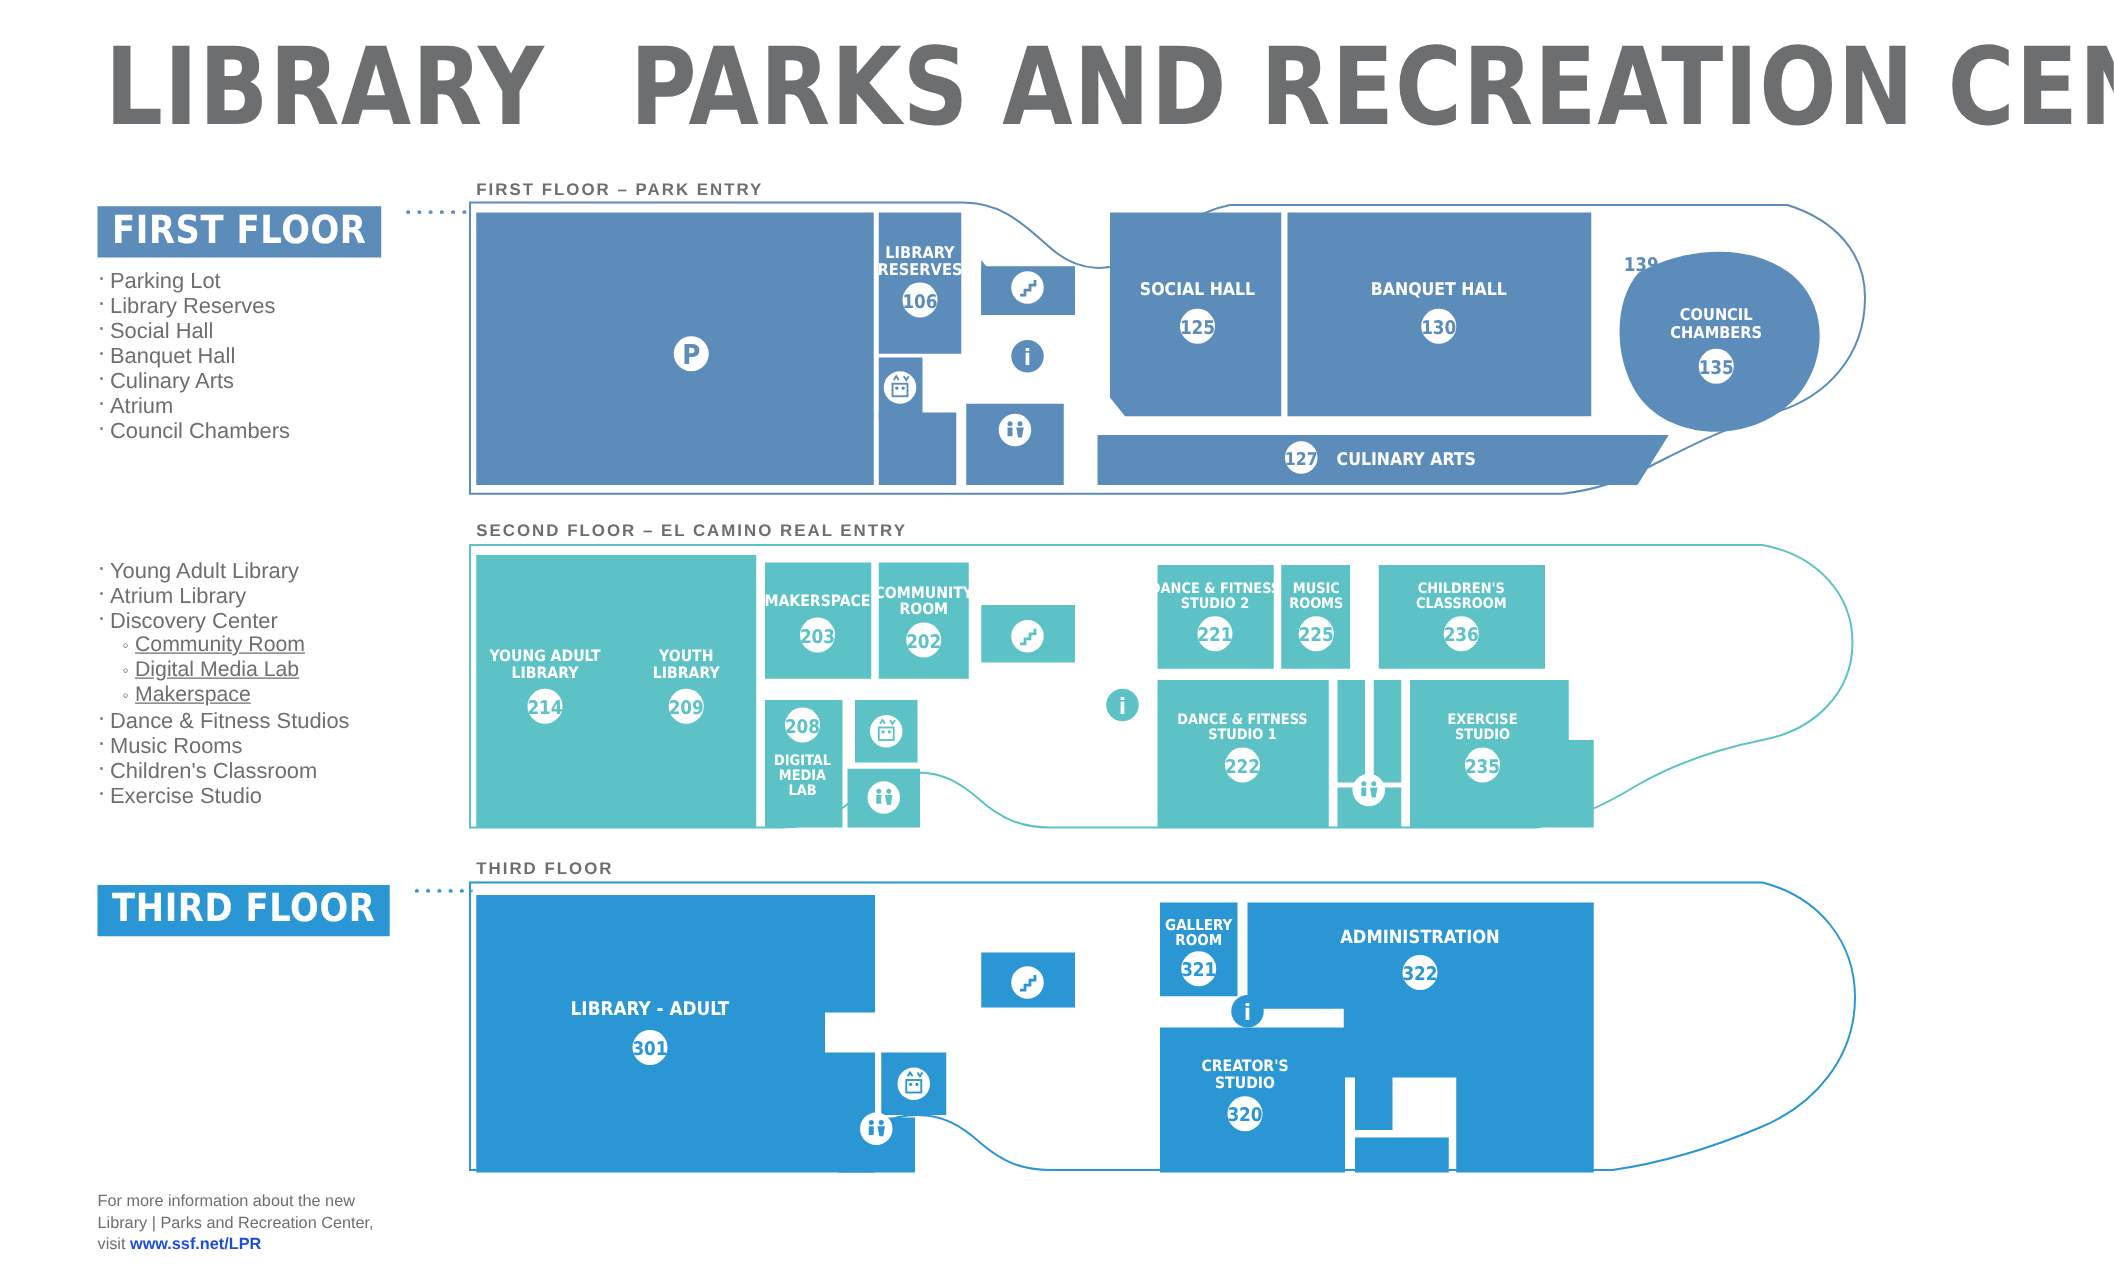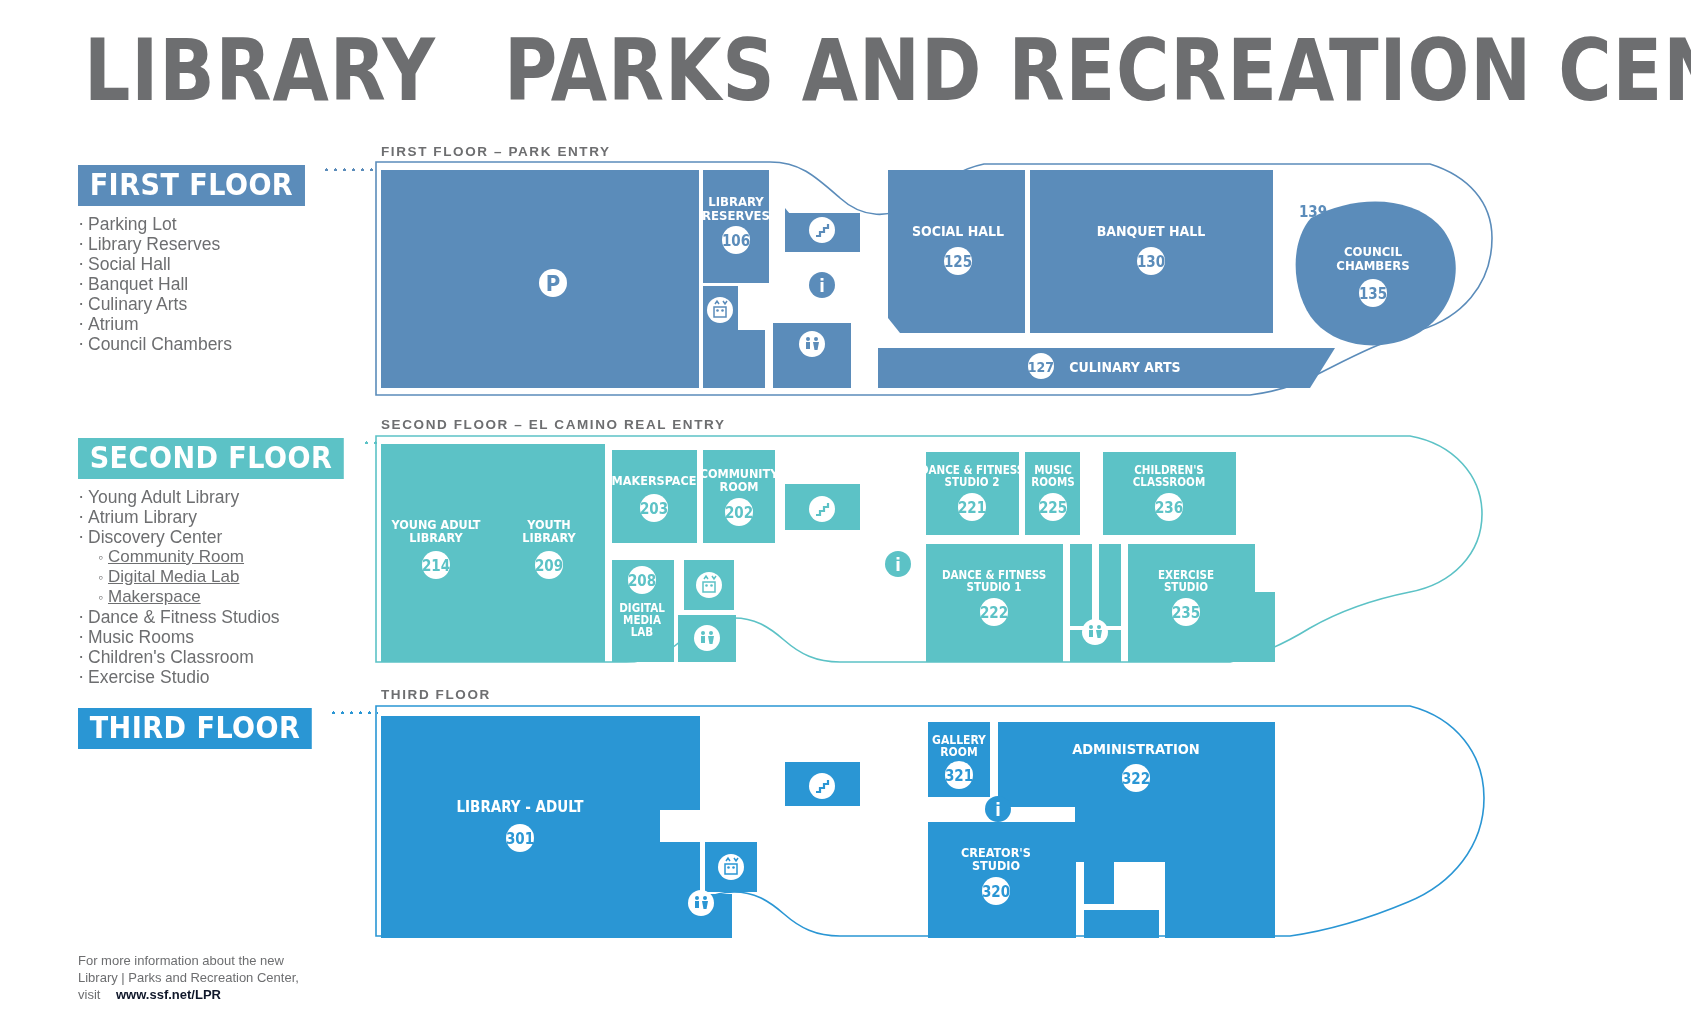--- a/index.html
+++ b/index.html
@@ -64,21 +64,21 @@
   ul.floor-list li::before{
     content:"\00B7";position:absolute;left:0;top:-1px;font-size:19px;
   }
   ul.floor-list li.sub{padding-left:30px;font-size:17px;text-decoration:underline;}
   ul.floor-list li.sub::before{content:"\25E6";left:20px;font-size:14px;top:0;}
 
   #footnote{
     position:absolute;left:78px;top:952px;width:250px;
     font-size:13px;line-height:17px;color:#6d6e70;
   }
-  #footnote b{font-weight:bold;color:#0f172a;margin-left:12px;}
+  #footnote b{font-weight:bold;color:#1d4ed8;}
 
   
   .floor-caption{
     position:absolute;
     font-size:13.5px;font-weight:bold;letter-spacing:1.6px;color:#6d6e70;
   }
   .floor-svg{position:absolute;}
 
   
   .rm-label{
@@ -115,24 +115,20 @@
       <li>Library Reserves</li>
       <li>Social Hall</li>
       <li>Banquet Hall</li>
       <li>Culinary Arts</li>
       <li>Atrium</li>
       <li>Council Chambers</li>
     </ul>
   </div>
 
   <div class="side-block" style="top:438px;">
-    <div class="tag-wrap">
-      <span class="floor-tag" style="background:#5cc2c6;">SECOND FLOOR</span>
-      <span class="dots t2"></span>
-    </div>
     <ul class="floor-list">
       <li>Young Adult Library</li>
       <li>Atrium Library</li>
       <li>Discovery Center</li>
       <li class="sub">Community Room</li>
       <li class="sub">Digital Media Lab</li>
       <li class="sub">Makerspace</li>
       <li>Dance &amp; Fitness Studios</li>
       <li>Music Rooms</li>
       <li>Children's Classroom</li>

